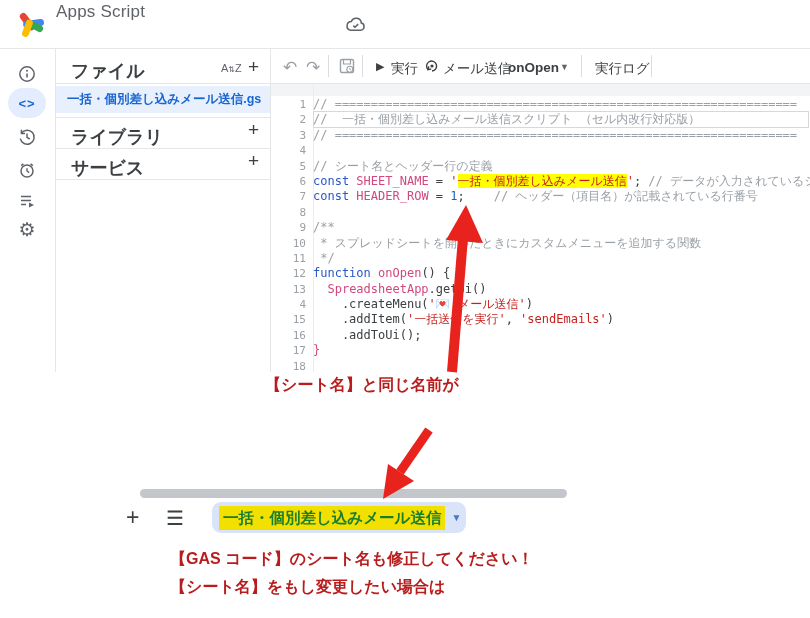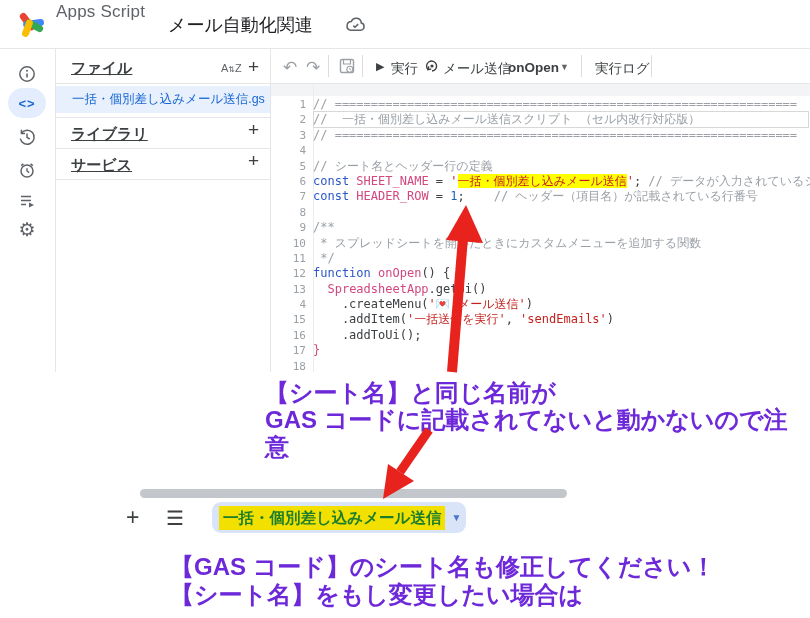--- a/index.html
+++ b/index.html
@@ -12,24 +12,24 @@
   
   .app-name{font-size:17px;color:#5f6368;letter-spacing:.2px;}
   .proj-title{font-size:18px;color:#202124;}
 
   
   .rail-item{position:absolute;left:8px;width:38px;height:30px;display:flex;align-items:center;justify-content:center;border-radius:15px;cursor:pointer;}
   .rail-item.active{background:#e4edfd;}
   .code-glyph{font-size:13px;font-weight:bold;color:#1967d2;letter-spacing:1px;}
 
   
-  .panel-label{font-size:15px;font-weight:bold;color:#3c4043;text-decoration:underline;}
+  .panel-label{font-size:18px;font-weight:bold;color:#3c4043;}
   .plus-btn{font-size:19px;color:#3c4043;font-weight:400;cursor:pointer;line-height:18px;}
   .file-row{position:absolute;left:56px;width:214px;top:86px;height:27px;background:#e8f0fe;display:flex;align-items:center;cursor:pointer;}
-  .file-row span{margin-left:16px;font-size:12.5px;color:#1766d1;}
+  .file-row span{margin-left:11px;font-size:12.5px;color:#1766d1;font-weight:bold;}
   .az-icon{font-size:11px;color:#5f6368;letter-spacing:0;cursor:pointer;}
 
   
   .tb-txt{font-size:13.5px;font-weight:normal;color:#3c4043;cursor:pointer;}
   .tb-icon{color:#9aa0a6;font-size:17px;}
   .tb-div{position:absolute;width:1px;height:22px;background:#dadce0;top:55px;}
   .caret{font-size:9px;color:#5f6368;}
 
   
   #code-lines{position:absolute;left:270px;top:97px;width:540px;}
@@ -39,21 +39,21 @@
   .tk-kw{color:#2a56c6;}
   .tk-id{color:#d2477e;}
   .tk-str{color:#c5221f;}
   .tk-hl{color:#c5221f;background:#ffff00;}
   .tk-cm{color:#9aa0a6;}
   .tk-num{color:#1c63b7;}
   .tk-pl{color:#3c4043;}
   .cur-line{position:absolute;left:313px;top:111px;width:496px;height:17px;border:1px solid #d8d8d8;box-sizing:border-box;}
 
   
-  .red-note{color:#6d28d9;font-size:24px;font-weight:bold;line-height:27px;margin-top:8px;}
+  .red-note{color:#b91c1c;font-size:16px;font-weight:bold;line-height:27px;}
 
   
   #sheet-grid{position:absolute;left:85px;top:431px;width:481px;height:56px;border-top:1px solid #e2e3e3;border-left:1px solid #e2e3e3;border-right:1px solid #e2e3e3;overflow:hidden;}
   .grid-line-h{position:absolute;left:0;width:100%;height:1px;background:#e2e3e3;}
   .grid-line-v{position:absolute;top:0;height:100%;width:1px;background:#e2e3e3;}
   .row-num{position:absolute;left:0;width:32px;height:21px;line-height:21px;text-align:center;font-size:11px;color:#5f6368;}
   .h-scrollbar{position:absolute;left:140px;top:489px;width:427px;height:9px;border-radius:5px;background:#c3c6ca;cursor:pointer;}
   .tabbar-glyph{font-size:20px;color:#3c4043;cursor:pointer;}
   .sheet-tab{position:absolute;left:212px;top:502px;width:254px;height:31px;background:#d9e4f9;border-radius:9px;display:flex;align-items:center;cursor:pointer;}
   .sheet-tab .chip{margin-left:7px;background:#f2e000;padding:1px 4px;font-size:15.5px;font-weight:bold;color:#1b7e2d;line-height:22px;}
@@ -70,21 +70,20 @@
     <svg width="30" height="30" viewBox="0 0 30 30">
       <g>
         <rect x="6" y="3" width="7" height="20" rx="3.5" fill="#ea4335" transform="rotate(-38 9 13)"></rect>
         <rect x="5" y="11" width="21" height="7" rx="3.5" fill="#4285f4" transform="rotate(-8 15 14)"></rect>
         <rect x="7" y="13" width="19" height="7" rx="3.5" fill="#34a853" transform="rotate(28 16 16)"></rect>
         <rect x="6" y="10" width="7" height="18" rx="3.5" fill="#fbbc04" transform="rotate(20 9 19)"></rect>
       </g>
     </svg>
   </div>
   <div class="abs app-name" style="left:56px;top:2px;">Apps Script</div>
-  <div class="abs proj-title" style="left:168px;top:13px;">メール自動化関連</div>
   <div class="abs" style="left:345px;top:16px;">
     <svg width="21" height="17" viewBox="0 0 21 17">
       <path d="M5.5 14.2 A4.4 4.4 0 0 1 6.3 5.5 A5.2 5.2 0 0 1 16.3 7.1 A3.6 3.6 0 0 1 15.6 14.2 Z" fill="none" stroke="#5f6368" stroke-width="1.5"></path>
       <path d="M8.3 9.6 l1.7 1.7 l3.2-3.2" fill="none" stroke="#5f6368" stroke-width="1.5"></path>
     </svg>
   </div>
 
   <div class="hline" style="left:0;top:48px;width:810px;"></div>
   <div class="hline" style="left:55px;top:83px;width:755px;"></div>
   <div class="vline" style="left:55px;top:48px;height:324px;"></div>
@@ -195,21 +194,20 @@
       <div class="code-line"><span class="ln">13</span><span class="lt"><span class="tk-pl">  </span><span class="tk-id">SpreadsheetApp</span><span class="tk-pl">.getUi()</span></span></div>
       <div class="code-line"><span class="ln">4</span><span class="lt"><span class="tk-pl">    .createMenu(</span><span class="tk-str">'💌 メール送信'</span><span class="tk-pl">)</span></span></div>
       <div class="code-line"><span class="ln">15</span><span class="lt"><span class="tk-pl">    .addItem(</span><span class="tk-str">'一括送信を実行'</span><span class="tk-pl">, </span><span class="tk-str">'sendEmails'</span><span class="tk-pl">)</span></span></div>
       <div class="code-line"><span class="ln">16</span><span class="lt"><span class="tk-pl">    .addToUi();</span></span></div>
       <div class="code-line"><span class="ln">17</span><span class="lt"><span class="tk-id">}</span></span></div>
       <div class="code-line"><span class="ln">18</span><span class="lt"></span></div>
     </div>
 
   <div class="abs red-note" style="left:265px;top:371px;">
     <div>【シート名】と同じ名前が</div>
-    <div>GAS コードに記載されてないと動かないので注意</div>
   </div>
 
   <div class="h-scrollbar"></div>
 
   <div class="abs tabbar-glyph" style="left:126px;top:504px;font-size:23px;">+</div>
   <div class="abs tabbar-glyph" style="left:166px;top:506px;">☰</div>
   <div class="sheet-tab">
     <span class="chip">一括・個別差し込みメール送信</span>
     <span class="tab-caret">▼</span>
   </div>

